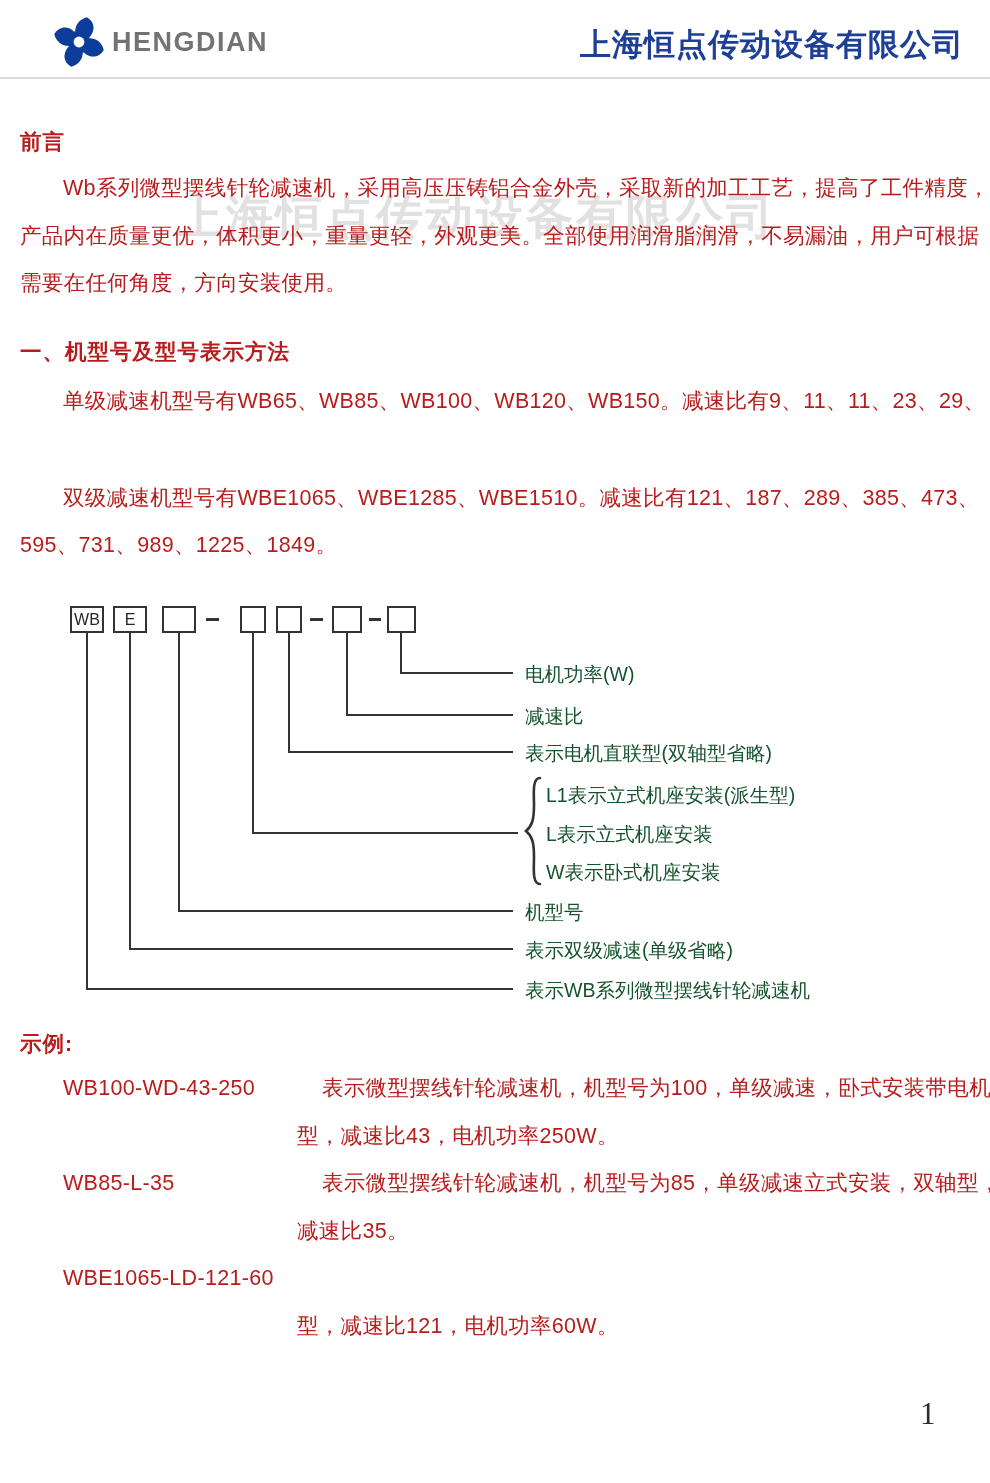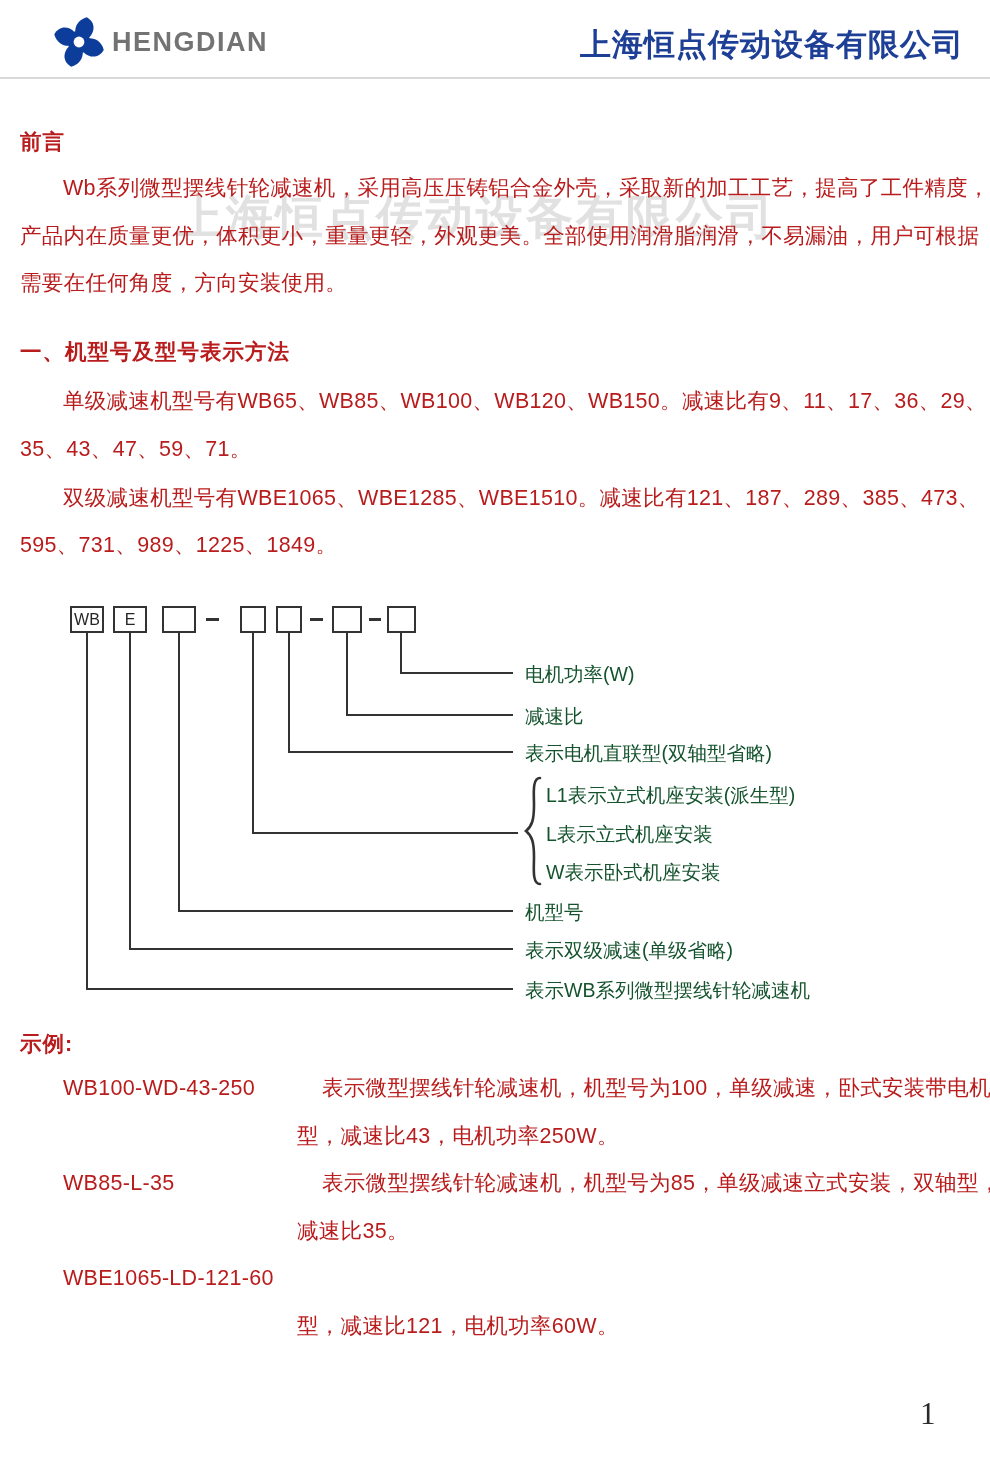--- a/index.html
+++ b/index.html
@@ -83,22 +83,21 @@
   <div class="header-divider"></div>
 
   <div class="watermark">上海恒点传动设备有限公司</div>
 
   <div class="t h" style="left:20px;top:130px;">前言</div>
   <div class="t" style="left:63px;top:176px;">Wb系列微型摆线针轮减速机，采用高压压铸铝合金外壳，采取新的加工工艺，提高了工件精度，</div>
   <div class="t" style="left:20px;top:271px;">需要在任何角度，方向安装使用。</div>
   <div class="t" style="left:20px;top:224px;">产品内在质量更优，体积更小，重量更轻，外观更美。全部使用润滑脂润滑，不易漏油，用户可根据</div>
 
   <div class="t h" style="left:20px;top:340px;">一、机型号及型号表示方法</div>
-  <div class="t" style="left:63px;top:389px;">单级减速机型号有WB65、WB85、WB100、WB120、WB150。减速比有9、11、17、36、29、</div>
-  <div class="t" style="left:20px;top:437px;">35、43、47、59、71。</div>
+  <div class="t" style="left:63px;top:389px;">单级减速机型号有WB65、WB85、WB100、WB120、WB150。减速比有9、11、11、23、29、</div>
   <div class="t" style="left:63px;top:486px;">双级减速机型号有WBE1065、WBE1285、WBE1510。减速比有121、187、289、385、473、</div>
   <div class="t" style="left:20px;top:533px;">595、731、989、1225、1849。</div>
 
   <div class="dbox" style="left:70px;width:30px;">WB</div>
   <div class="dbox" style="left:113px;width:30px;">E</div>
   <div class="dbox" style="left:162px;width:30px;"></div>
   <div class="dash" style="left:206px;top:618px;width:13px;"></div>
   <div class="dbox" style="left:240px;width:22px;"></div>
   <div class="dbox" style="left:276px;width:22px;"></div>
   <div class="dash" style="left:310px;top:618px;width:13px;"></div>

